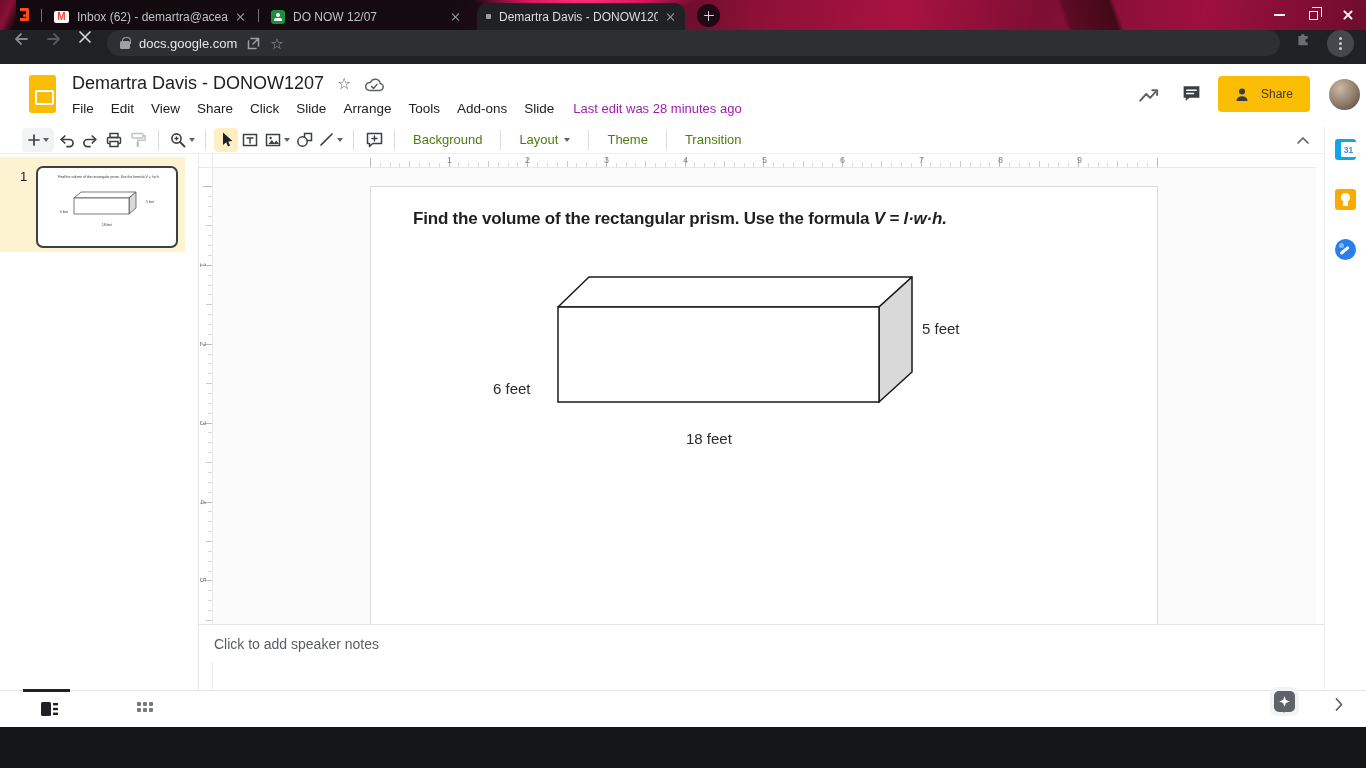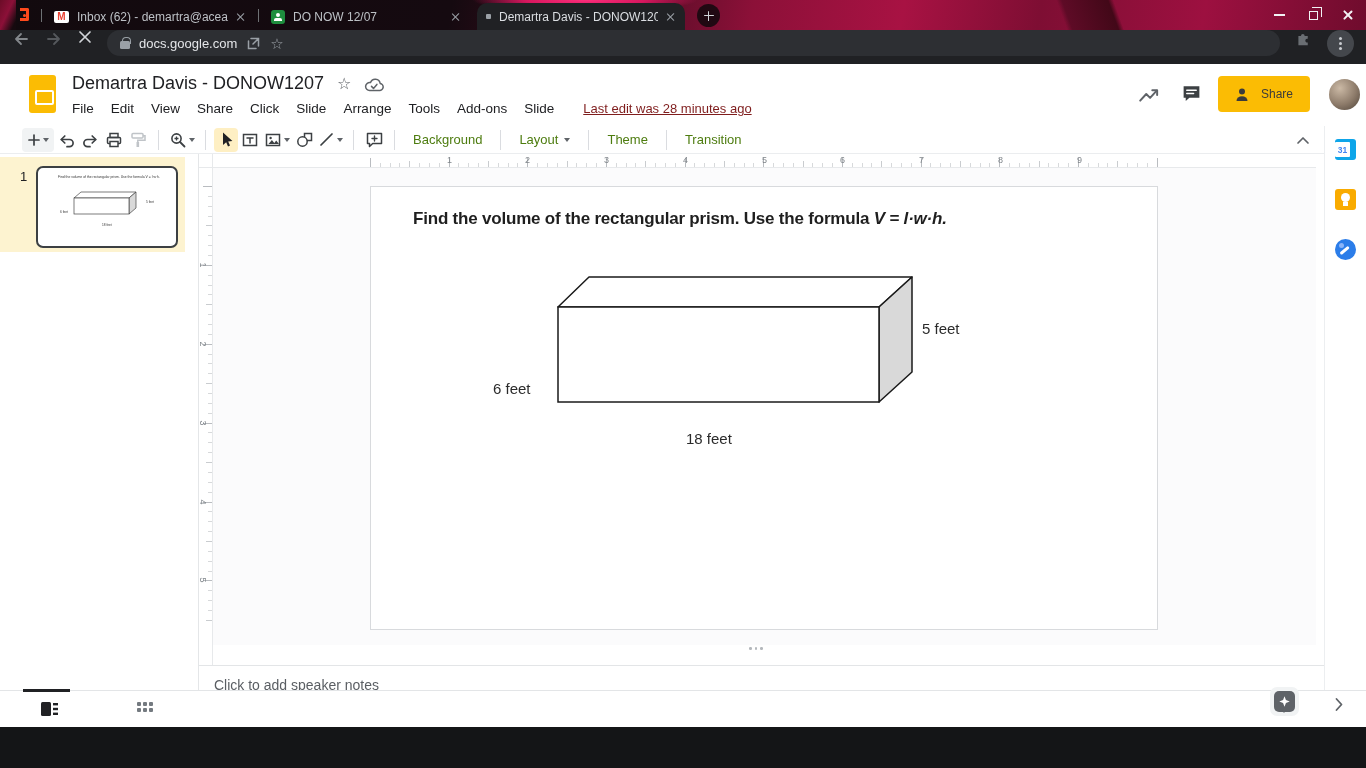--- a/index.html
+++ b/index.html
@@ -53,21 +53,21 @@
 
   
   .appheader{position:absolute;top:64px;left:8px;width:1366px;height:62px;background:#fff}
   .slogo{position:absolute;left:21px;top:11px;width:27px;height:38px;background:#fbbc04;border-radius:3px}
   .slogo::after{content:"";position:absolute;left:6px;top:15px;width:15px;height:11px;border:2.6px solid #fff;border-radius:2px}
   .titlerow{position:absolute;left:64px;top:9px;display:flex;align-items:center;gap:13px}
   .doctitle{font-size:18px;font-weight:400;color:#202124}
   .hstar{font-size:16px;color:#5f6368;line-height:1}
   .menurow{position:absolute;left:64px;top:37px;display:flex;align-items:center;gap:17px;font-size:13.5px;color:#202124}
   .menurow span{cursor:default}
-  .lastedit{color:#7f1d1d;text-decoration:underline;margin-left:12px;font-size:13px}
+  .lastedit{color:#a21caf;margin-left:2px;font-size:13px}
   .hdr-right{position:absolute;right:14px;top:11px;height:38px;display:flex;align-items:center}
   .present{display:flex;align-items:center;border:1px solid #dadce0;border-radius:4px;height:36px;margin-left:22px;background:#fff}
   .present-main{display:flex;align-items:center;gap:10px;padding:0 15px;font-size:14px;font-weight:500;color:#3c4043;height:100%}
   .present-sep{width:1px;height:100%;background:#dadce0}
   .present-dd{width:27px;height:100%;display:flex;align-items:center;justify-content:center}
   .playbox{width:15px;height:15px;border:2px solid #3c4043;border-radius:2px;display:flex;align-items:center;justify-content:center}
   .playbox::after{content:"";border-left:6px solid #3c4043;border-top:3.5px solid transparent;border-bottom:3.5px solid transparent;margin-left:1px}
   .caret{width:0;height:0;border:4px solid transparent;border-top:5px solid #3c4043;margin-top:5px}
   .share{margin-left:13px;height:36px;background:#fbbc04;border-radius:4px;display:flex;align-items:center;gap:10px;padding:0 17px;font-size:12px;font-weight:400;color:#3b3b3b}
   .avatar{margin-left:19px;width:31px;height:31px;border-radius:50%;background:radial-gradient(circle at 35% 30%,#cbb9a5,#8d7b6a 55%,#4d4238)}
@@ -112,34 +112,34 @@
   .page{position:absolute;left:370px;top:186px;width:788px;height:444px;background:#fff;border:1px solid #d8dadd}
   .slide-title{position:absolute;left:42px;top:22px;white-space:nowrap;font-size:17px;font-weight:600;letter-spacing:-0.2px;color:#1f1f1f}
   .slide-title .frm{font-style:italic}
   .prism{position:absolute;left:180px;top:89px}
   .dim{position:absolute;font-size:15px;color:#2b2b2b}
   .dim-h{left:551px;top:133px}.dim-w{left:122px;top:193px}.dim-l{left:315px;top:243px}
 
   
   .handle{position:absolute;left:749px;top:647px;display:flex;gap:3px}
   .handle i{width:2.6px;height:2.6px;border-radius:50%;background:#b4b8bc}
-  .notes{position:absolute;left:199px;top:665px;width:1125px;height:38px;background:#fff;border-top:1px solid #e3e5e7;display:flex;align-items:center;padding-left:15px;font-size:14px;color:#5a5e63}
+  .notes{position:absolute;left:199px;top:624px;width:1125px;height:38px;background:#fff;border-top:1px solid #e3e5e7;display:flex;align-items:center;padding-left:15px;font-size:14px;color:#5a5e63}
   .bottombar{position:absolute;left:0;top:690px;width:1366px;height:37px;background:#fff;border-top:1px solid #e3e5e7}
   .view-ind{position:absolute;left:23px;top:-2px;width:47px;height:3px;background:#202124}
   .vt-film{position:absolute;left:40px;top:10px}
   .vt-grid{position:absolute;left:137px;top:11px;display:grid;grid-template-columns:repeat(3,4px);grid-auto-rows:4px;gap:2px}
   .vt-grid i{background:#747a80;border-radius:1px}
   .explore{position:absolute;left:1270px;top:687px;width:29px;height:29px;background:#f1f3f4;border-radius:7px;display:flex;align-items:center;justify-content:center}
   .explore-in{width:21px;height:21px;background:#5f6368;border-radius:5px;display:flex;align-items:center;justify-content:center;position:relative}
   .explore-in::after{content:"";position:absolute;bottom:-4px;left:7px;border:3.5px solid transparent;border-top:4px solid #5f6368}
   .sidechev{position:absolute;left:1334px;top:697px}
 
   
   .rightbar{position:absolute;left:1324px;top:126px;width:42px;height:564px;background:#fff;border-left:1px solid #eceef0;display:flex;flex-direction:column;align-items:center;padding-top:13px;gap:29px}
-  .ic-cal{width:21px;height:21px;background:#0ea5e9;border-radius:3px;display:flex;align-items:center;justify-content:flex-start}
+  .ic-cal{width:21px;height:21px;background:#0ea5e9;border-radius:3px;display:flex;align-items:center;justify-content:flex-end}
   .ic-cal i{width:15px;height:15px;background:#fff;border-radius:1px;font-style:normal;font-size:8.5px;font-weight:bold;color:#4285f4;display:flex;align-items:center;justify-content:center}
   .ic-keep{width:21px;height:21px;background:#f9ab00;border-radius:3px;position:relative}
   .ic-keep::before{content:"";position:absolute;left:6px;top:4px;width:9px;height:9px;border-radius:50%;background:#fff}
   .ic-keep::after{content:"";position:absolute;left:8px;top:13px;width:5px;height:3.5px;background:#fff}
   .ic-tasks{width:21px;height:21px;background:#2b7de9;border-radius:50%;position:relative}
   .ic-tasks::before{content:"";position:absolute;left:4px;top:10px;width:11px;height:2.6px;background:#fff;border-radius:2px;transform:rotate(-40deg)}
   .ic-tasks::after{content:"";position:absolute;left:4px;top:4px;width:5px;height:5px;border-radius:50%;background:#8ab4f8}
 
   
   .shelf{position:absolute;left:0;top:727px;width:1366px;height:41px;background:#141517}

